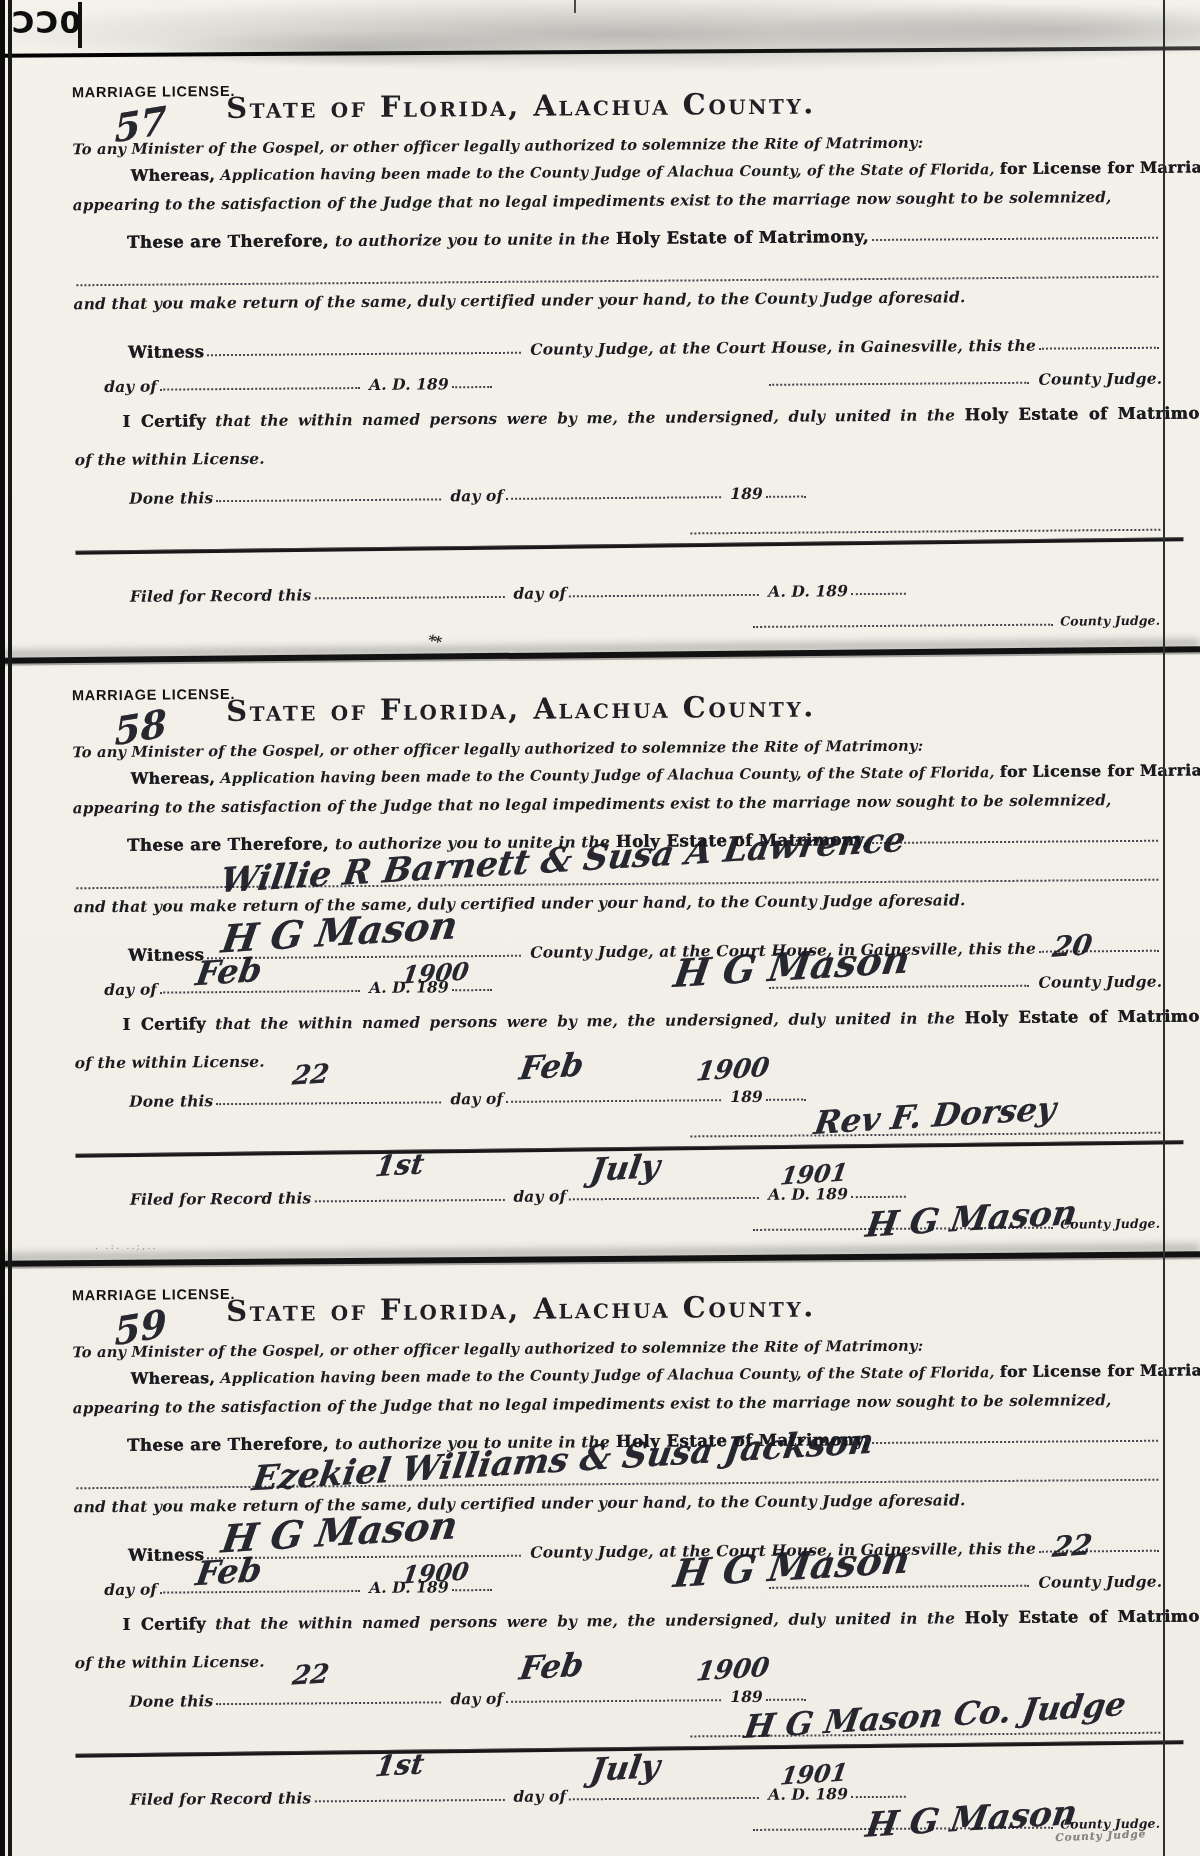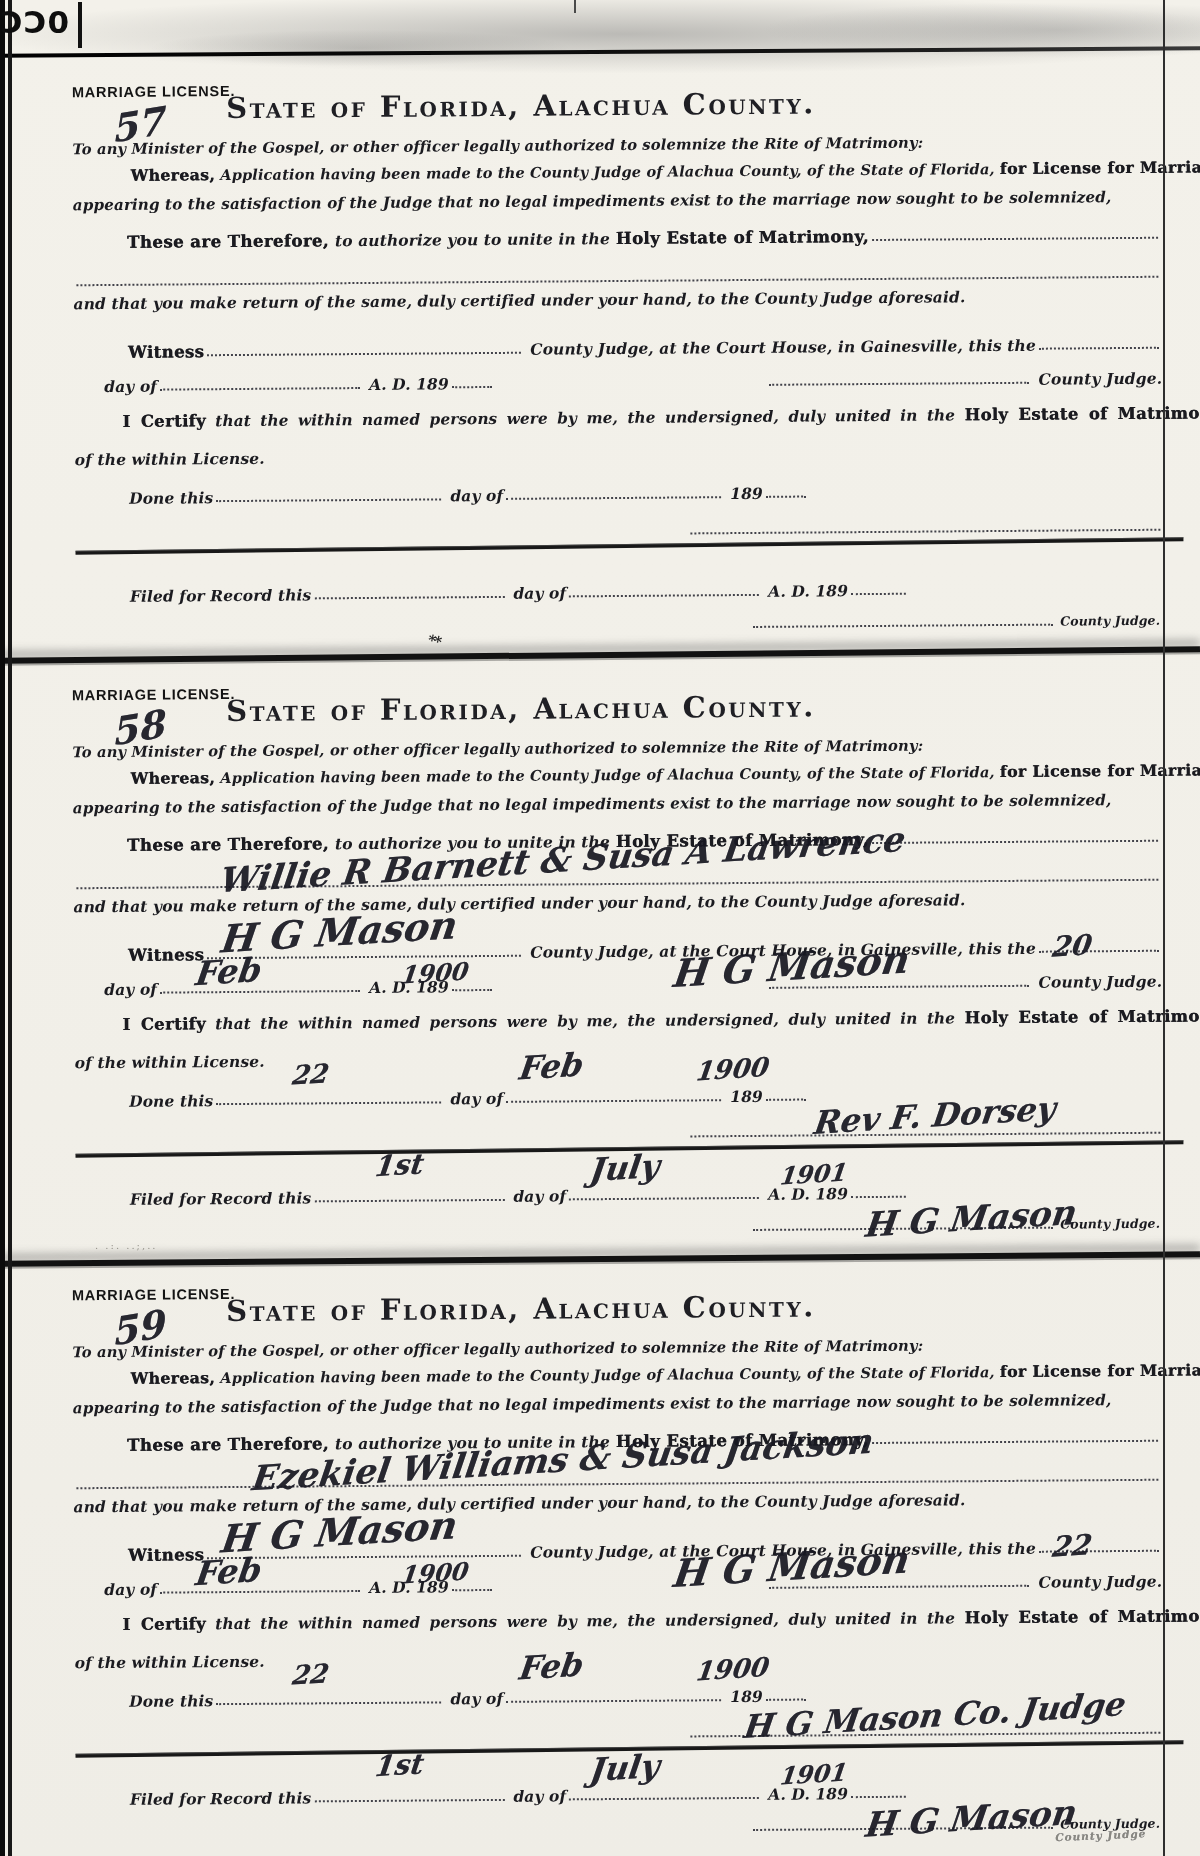--- a/index.html
+++ b/index.html
@@ -12,21 +12,21 @@
       radial-gradient(420px 40px at 88% 30px, rgba(130,130,130,.35), rgba(130,130,130,0) 70%),
       radial-gradient(300px 26px at 30% 48px, rgba(90,90,90,.25), rgba(90,90,90,0) 70%),
       linear-gradient(#f3f1ea, #f1efe8 60%, #efede6);
   }
   
   .edge-left{position:absolute;left:0;top:0;bottom:0;width:16px;z-index:7;
     background:linear-gradient(90deg,#0b0b0b 0 5px,rgba(0,0,0,0) 5px 8px,#181818 8px 12px,rgba(0,0,0,0) 12px);}
   .edge-right{position:absolute;left:1163px;top:0;bottom:0;width:2px;background:#2e2e2e;z-index:7;}
   .tick-top{position:absolute;left:574px;top:0;width:2px;height:13px;background:#4a4a4a;}
   .top-rule{position:absolute;left:0;right:0;top:50px;height:4px;background:linear-gradient(90deg,#000,#141414 70%,#3a3a3a);transform:rotate(-0.35deg);}
-  .page-number{position:absolute;left:0;top:4px;z-index:8;font-family:"DejaVu Sans",sans-serif;font-weight:800;font-size:31px;letter-spacing:1px;color:#0e0e0e;}
+  .page-number{position:absolute;left:12px;top:4px;z-index:8;font-family:"DejaVu Sans",sans-serif;font-weight:800;font-size:31px;letter-spacing:1px;color:#0e0e0e;}
   .pn-bar{position:absolute;left:78px;top:2px;width:4px;height:46px;background:#111;z-index:8;}
   .divider{position:absolute;left:0;right:0;height:6px;background:#121212;
     box-shadow:0 -6px 9px rgba(95,95,95,.55), 0 2px 0 rgba(40,40,40,.35);}
   .d1{top:652px;transform:rotate(-0.55deg);}
   .d2{top:1256px;transform:rotate(-0.45deg);}
   .divider-mark{position:absolute;left:428px;top:632px;font-weight:800;font-size:15px;letter-spacing:-2px;transform:rotate(12deg);color:#222;}
   .stamp{position:absolute;left:95px;top:1240px;font-size:10px;color:#94918a;letter-spacing:2px;filter:blur(.4px);}
 
   
   .form{position:absolute;left:74px;width:1088px;height:600px;transform:rotate(-0.45deg);}

